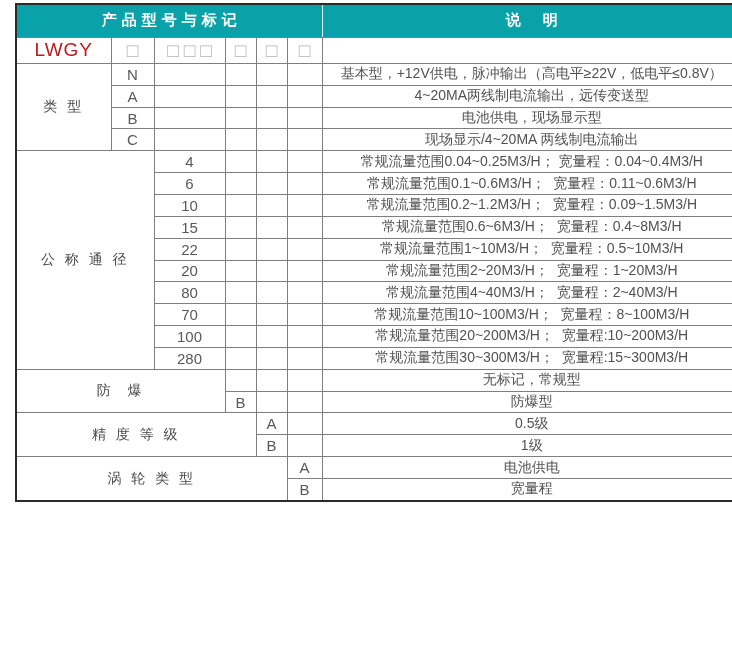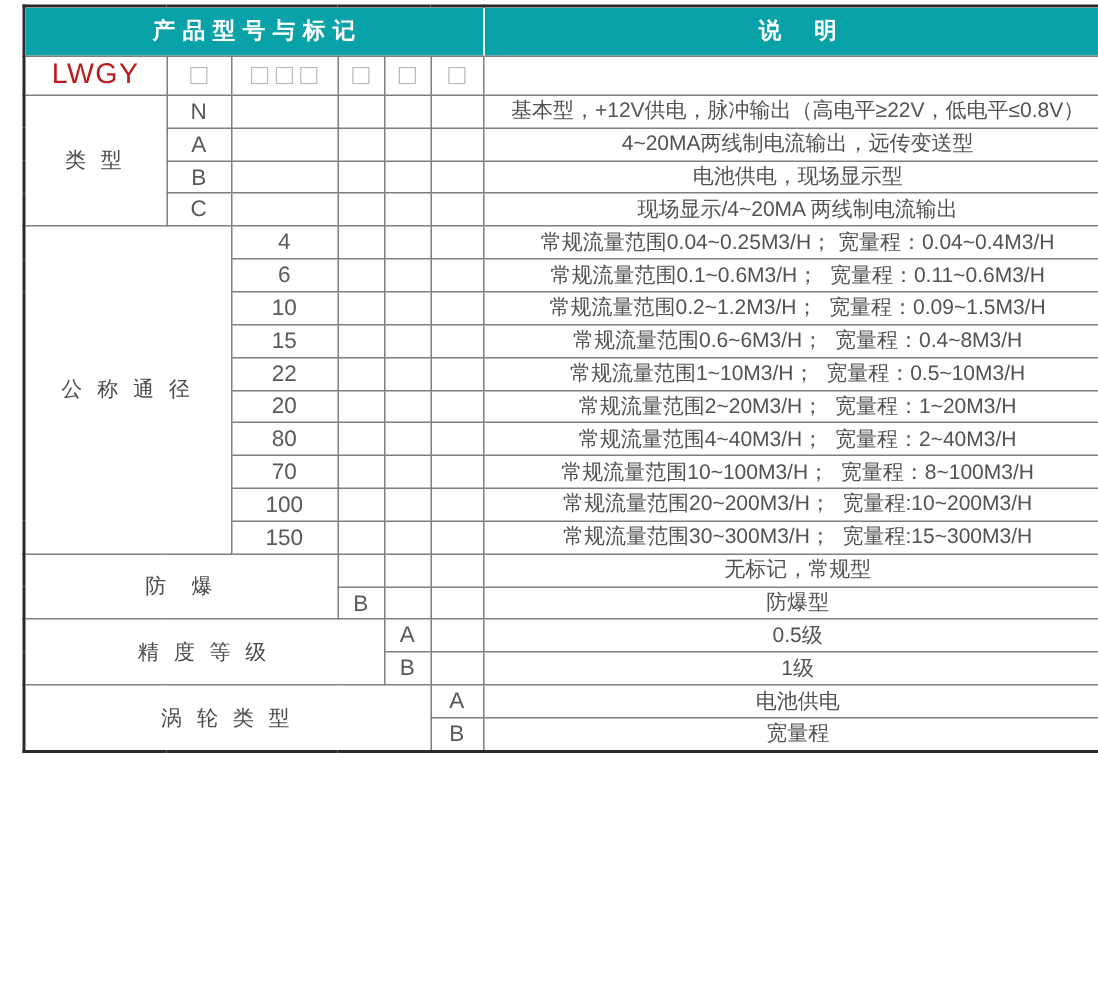--- a/index.html
+++ b/index.html
@@ -170,21 +170,21 @@
     <td class="desc">常规流量范围10~100M3/H；  宽量程：8~100M3/H</td>
   </tr>
   <tr>
     <td class="code">100</td>
     <td></td>
           <td></td>
           <td></td>
     <td class="desc">常规流量范围20~200M3/H；  宽量程:10~200M3/H</td>
   </tr>
   <tr>
-    <td class="code">150</td>
+    <td class="code">280</td>
     <td></td>
           <td></td>
           <td></td>
     <td class="desc">常规流量范围30~300M3/H；  宽量程:15~300M3/H</td>
   </tr>
 
   <tr>
     <td class="label" colspan="3" rowspan="2">防  爆</td>
     <td class="code"></td>
     <td></td>

